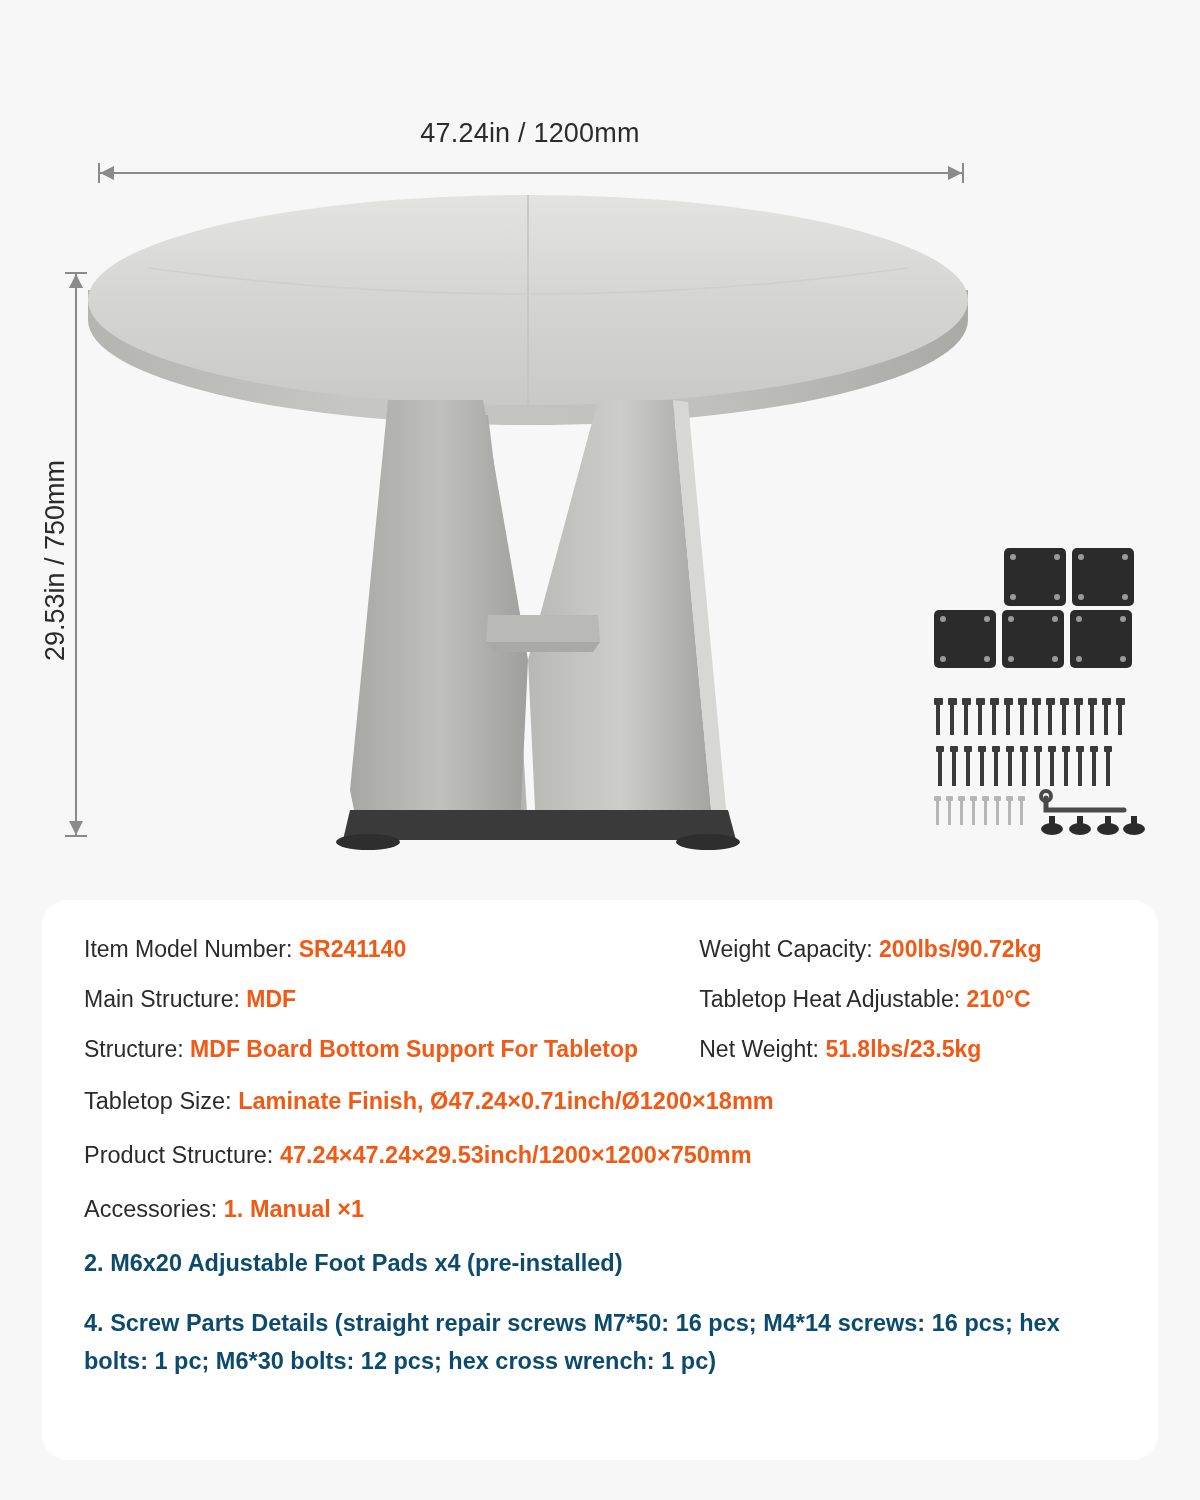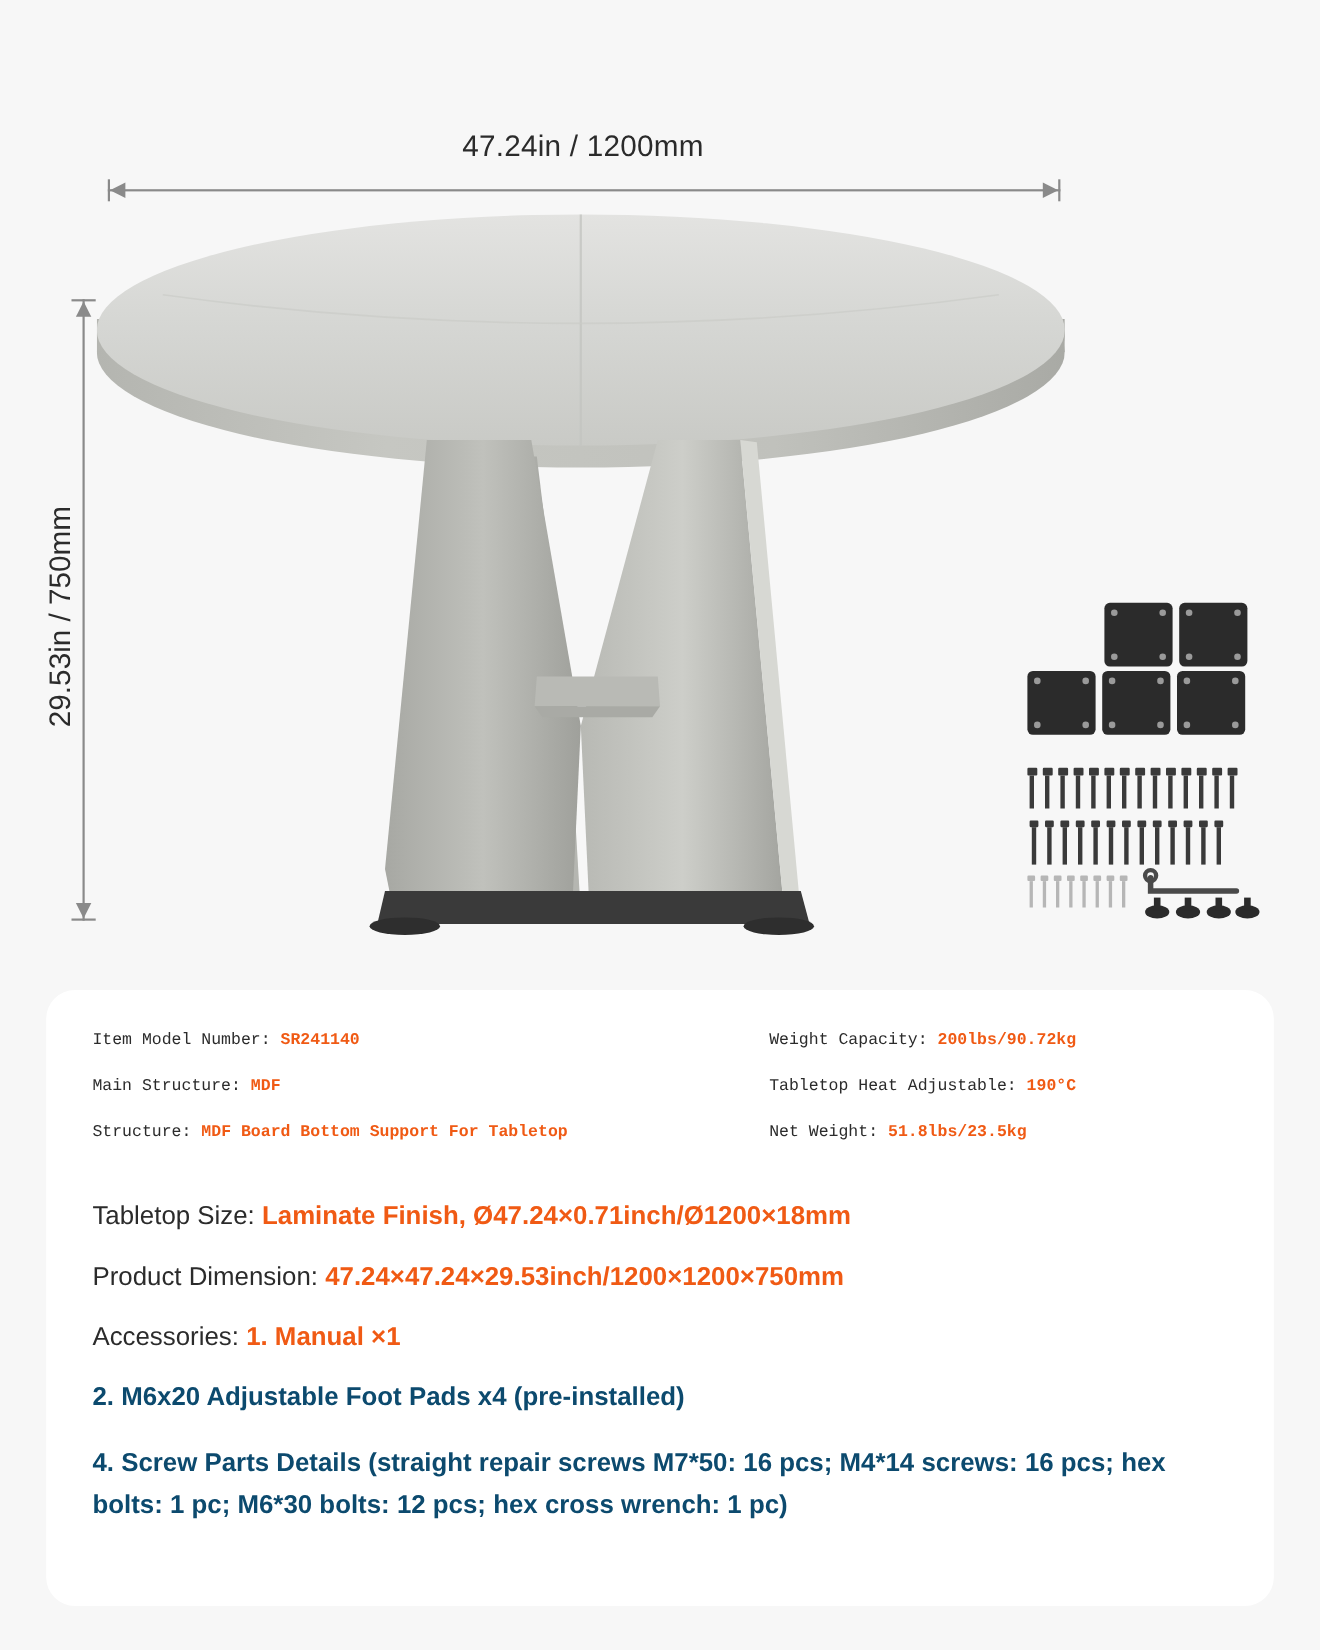--- a/index.html
+++ b/index.html
@@ -142,37 +142,35 @@
     box-sizing: border-box;
     padding: 38px 42px 30px 42px;
   }
   .spec-grid {
     display: flex;
     gap: 0px;
   }
   .spec-col-left { width: 620px; }
   .spec-col-right { width: 420px; }
   .spec-line {
-    font-size: 15px;
+    font-size: 23px;
     color: #2b2b2b;
     line-height: 1.0;
     margin-bottom: 27px;
     white-space: nowrap;
-    font-family: Liberation Mono, monospace;
   }
   .val {
     color: #f05a14;
     font-weight: bold;
   }
   .spec-wide {
     font-size: 23.5px;
     color: #2b2b2b;
     margin-bottom: 27px;
     white-space: nowrap;
-    margin-top: 28px;
   }
   .accessory-line {
     font-size: 23.5px;
     color: #0c4a6e;
     font-weight: bold;
     margin-bottom: 27px;
     white-space: nowrap;
   }
   .accessory-line.wrap { white-space: normal; line-height: 1.62; }
 </style>
@@ -388,33 +386,33 @@
       </div>
       <div class="spec-line">
         <span>Structure: </span><span class="val">MDF Board Bottom Support For Tabletop</span>
       </div>
     </div>
     <div class="spec-col-right">
       <div class="spec-line">
         <span>Weight Capacity: </span><span class="val">200lbs/90.72kg</span>
       </div>
       <div class="spec-line">
-        <span>Tabletop Heat Adjustable: </span><span class="val">190°C</span>
+        <span>Tabletop Heat Adjustable: </span><span class="val">210°C</span>
       </div>
       <div class="spec-line">
         <span>Net Weight: </span><span class="val">51.8lbs/23.5kg</span>
       </div>
     </div>
   </div>
 
   <div class="spec-wide">
     <span>Tabletop Size: </span><span class="val">Laminate Finish,   Ø47.24×0.71inch/Ø1200×18mm</span>
   </div>
   <div class="spec-wide">
-    <span>Product Dimension: </span><span class="val">47.24×47.24×29.53inch/1200×1200×750mm</span>
+    <span>Product Structure: </span><span class="val">47.24×47.24×29.53inch/1200×1200×750mm</span>
   </div>
   <div class="spec-wide">
     <span>Accessories: </span><span class="val">1. Manual ×1</span>
   </div>
 
   <div class="accessory-line">2. M6x20 Adjustable Foot Pads x4 (pre-installed)</div>
   <div class="accessory-line wrap">4. Screw Parts Details  (straight repair screws M7*50: 16 pcs; M4*14 screws: 16 pcs; hex bolts: 1 pc; M6*30 bolts: 12 pcs; hex cross wrench: 1 pc)</div>
 </div>
 
 </body></html>

